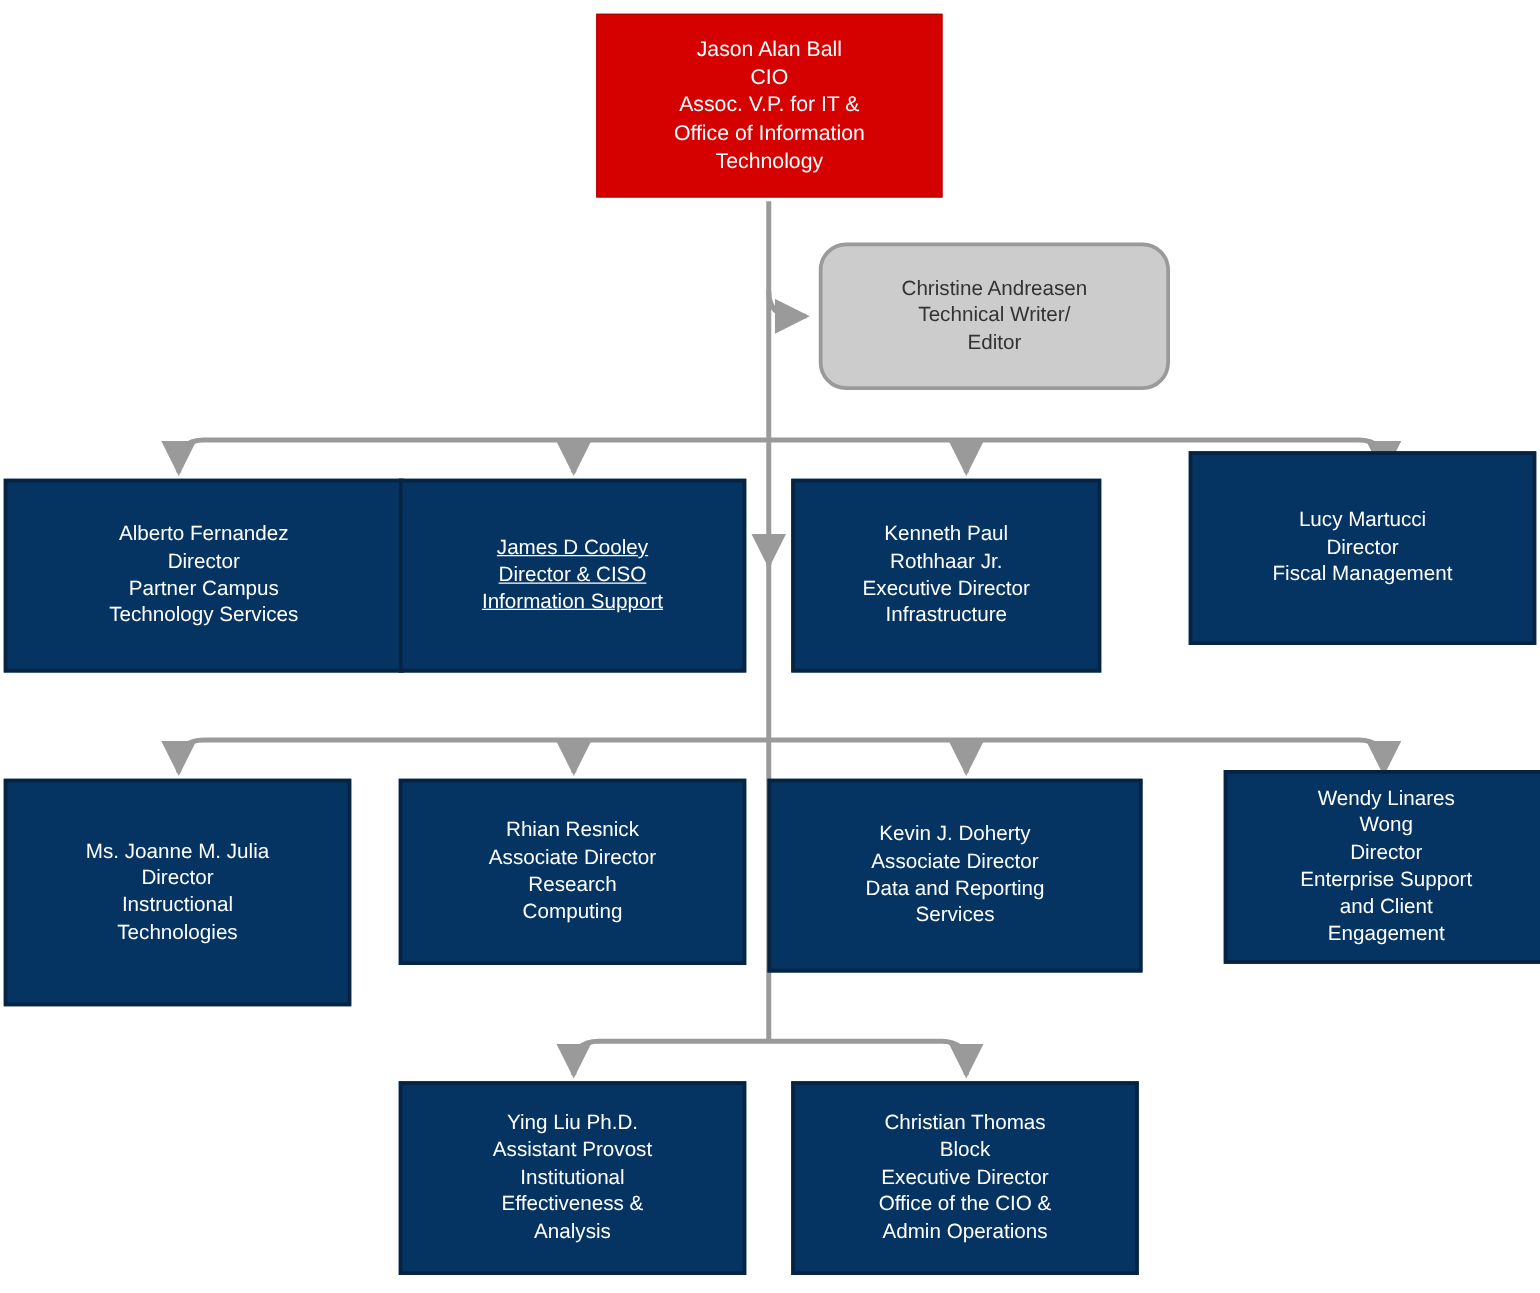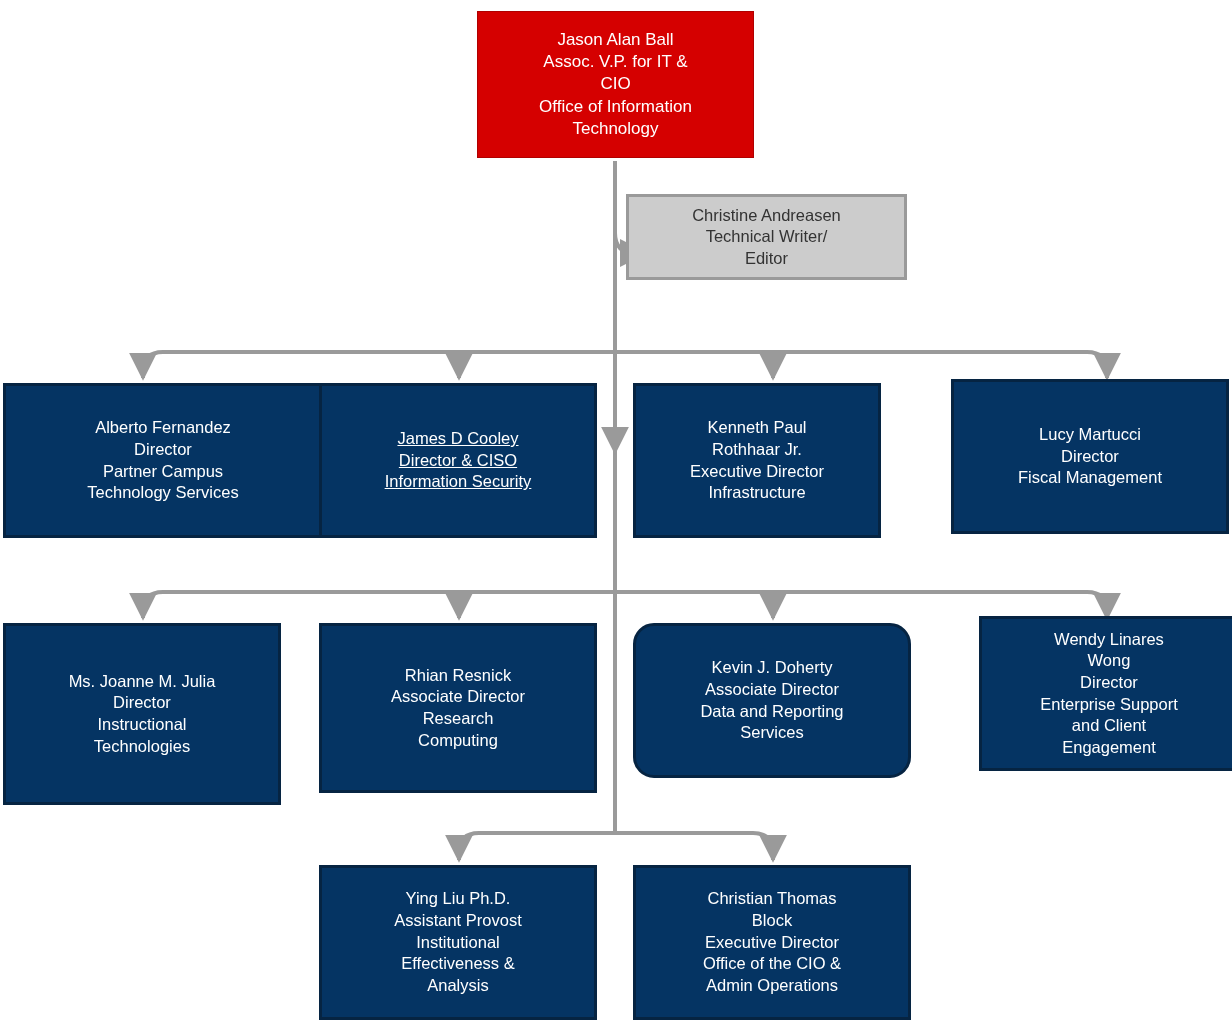--- a/index.html
+++ b/index.html
@@ -95,88 +95,88 @@
 
       <path d="M 459 853 Q 459 833 479 833 L 753 833 Q 773 833 773 853"></path>
       <path d="M 459 843 L 459 860" marker-end="url(#arrow)"></path>
       <path d="M 773 843 L 773 860" marker-end="url(#arrow)"></path>
     </g>
   </svg>
 
   <div class="node node-root" style="left:477px; top:11px; width:277px; height:147px;">
     <span class="node-text">
       <span class="node-line">Jason Alan Ball</span>
+      <span class="node-line">CIO</span>
       <span class="node-line">Assoc. V.P. for IT &amp;</span>
-      <span class="node-line">CIO</span>
       <span class="node-line">Office of Information</span>
       <span class="node-line">Technology</span>
     </span>
   </div>
 
-  <div class="node node-gray" style="left:626px; top:194px; width:281px; height:86px;">
+  <div class="node node-gray" style="left:655px; top:194px; width:281px; height:118px;border-radius:22px;">
     <span class="node-text">
       <span class="node-line">Christine Andreasen</span>
       <span class="node-line">Technical Writer/</span>
       <span class="node-line">Editor</span>
     </span>
   </div>
 
   <div class="node node-blue" style="left:3px; top:383px; width:320px; height:155px;">
     <span class="node-text">
       <span class="node-line">Alberto Fernandez</span>
       <span class="node-line">Director</span>
       <span class="node-line">Partner Campus</span>
       <span class="node-line">Technology Services</span>
     </span>
   </div>
 
   <div class="node node-blue" style="left:319px; top:383px; width:278px; height:155px;text-decoration:underline;">
     <span class="node-text">
       <span class="node-line">James D Cooley</span>
       <span class="node-line">Director &amp; CISO</span>
-      <span class="node-line">Information Security</span>
+      <span class="node-line">Information Support</span>
     </span>
   </div>
 
   <div class="node node-blue" style="left:633px; top:383px; width:248px; height:155px;">
     <span class="node-text">
       <span class="node-line">Kenneth Paul</span>
       <span class="node-line">Rothhaar Jr.</span>
       <span class="node-line">Executive Director</span>
       <span class="node-line">Infrastructure</span>
     </span>
   </div>
 
-  <div class="node node-blue" style="left:951px; top:379px; width:278px; height:155px;">
+  <div class="node node-blue" style="left:951px; top:361px; width:278px; height:155px;">
     <span class="node-text">
       <span class="node-line">Lucy Martucci</span>
       <span class="node-line">Director</span>
       <span class="node-line">Fiscal Management</span>
     </span>
   </div>
 
   <div class="node node-blue" style="left:3px; top:623px; width:278px; height:182px;">
     <span class="node-text">
       <span class="node-line">Ms. Joanne M. Julia</span>
       <span class="node-line">Director</span>
       <span class="node-line">Instructional</span>
       <span class="node-line">Technologies</span>
     </span>
   </div>
 
-  <div class="node node-blue" style="left:319px; top:623px; width:278px; height:170px;">
+  <div class="node node-blue" style="left:319px; top:623px; width:278px; height:149px;">
     <span class="node-text">
       <span class="node-line">Rhian Resnick</span>
       <span class="node-line">Associate Director</span>
       <span class="node-line">Research</span>
       <span class="node-line">Computing</span>
     </span>
   </div>
 
-  <div class="node node-blue" style="left:633px; top:623px; width:278px; height:155px;border-radius:21px;">
+  <div class="node node-blue" style="left:614px; top:623px; width:300px; height:155px;">
     <span class="node-text">
       <span class="node-line">Kevin J. Doherty</span>
       <span class="node-line">Associate Director</span>
       <span class="node-line">Data and Reporting</span>
       <span class="node-line">Services</span>
     </span>
   </div>
 
   <div class="node node-blue" style="left:951px; top:616px; width:260px; height:155px;margin-left:28px;">
     <span class="node-text">

